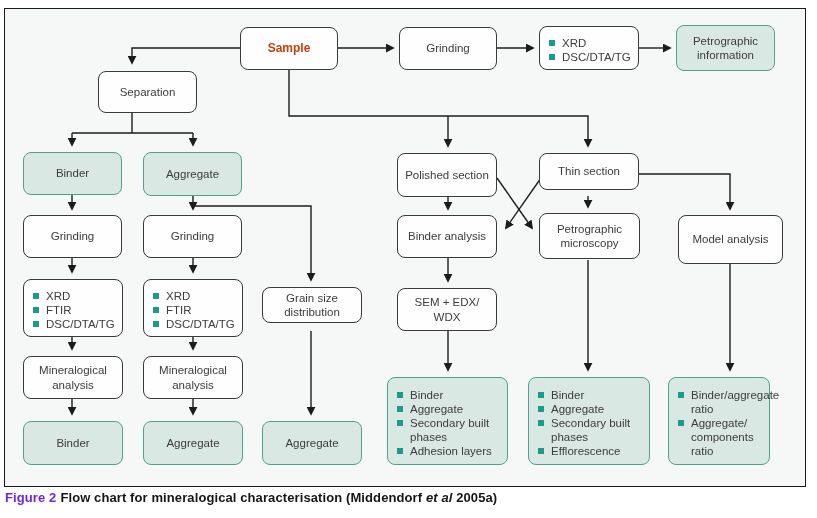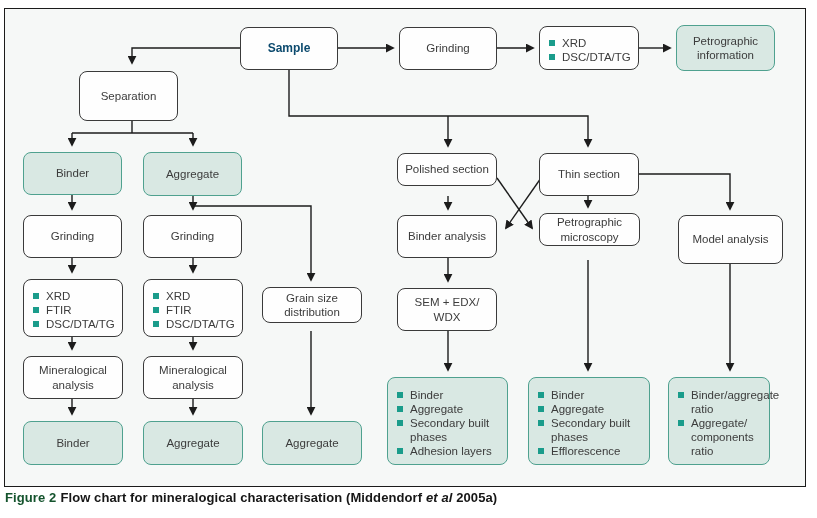--- a/index.html
+++ b/index.html
@@ -12,38 +12,38 @@
     border:1.5px solid #1b1b1b; background:#f6f8f7; box-sizing:border-box;
   }
   .node {
     position:absolute; box-sizing:border-box; border-radius:8px;
     display:flex; align-items:center; justify-content:center;
     text-align:center; font-size:11.5px; line-height:1.22; color:#3c3c3c;
     padding:2px 4px; white-space:pre-line;
   }
   .white { background:#fefefe; border:1.3px solid #3a3a3a; }
   .teal  { background:#d9e8e3; border:1.3px solid #4fa18f; }
-  .bold  { font-weight:bold; color:#0c4a6e; font-size:12px; }
+  .bold  { font-weight:bold; color:#c2410c; font-size:12px; }
   .bullets {
     flex-direction:column; align-items:flex-start; justify-content:center;
     text-align:left; padding:4px 4px 0 9px;
   }
   .brow { display:flex; align-items:flex-start; }
   .sq {
     width:6px; height:6px; background:#1a9c8b; margin:4px 7px 0 0; flex:0 0 auto;
   }
   .btxt { white-space:pre-line; }
   svg.arrows { position:absolute; left:0; top:0; }
   .ln { stroke:#1c1c1c; stroke-width:1.4; fill:none; }
   .ah-tip { fill:#1c1c1c; stroke:none; }
   .caption {
     position:absolute; left:5px; top:490px; font-size:13px; font-weight:bold;
     color:#161616; letter-spacing:0.1px;
   }
-  .fig-label { color:#14532d; margin-right:4px; }
+  .fig-label { color:#6d28d9; margin-right:4px; }
 </style>
 </head>
 <body>
 
 <div class="frame"></div>
 
 <svg class="arrows" width="817" height="518" viewBox="0 0 817 518">
   <defs>
     <marker id="ah" viewBox="0 0 10 10" refX="8" refY="5" markerWidth="9" markerHeight="9" orient="auto" markerUnits="userSpaceOnUse">
       <path class="ah-tip" d="M0,0 L10,5 L0,10 Z"></path>
@@ -81,21 +81,21 @@
 </svg>
 
 <div class="node white bold" style="left:240px;top:27px;width:98px;height:43px">Sample</div>
 <div class="node white" style="left:399px;top:27px;width:98px;height:43px">Grinding</div>
 <div class="node white bullets" style="left:539px;top:26px;width:100px;height:44px">
   <div class="brow"><span class="sq"></span><span class="btxt">XRD</span></div>
   <div class="brow"><span class="sq"></span><span class="btxt">DSC/DTA/TG</span></div>
 </div>
 <div class="node teal" style="left:676px;top:25px;width:99px;height:46px">Petrographic information</div>
 
-<div class="node white" style="left:79px;top:71px;width:99px;height:50px">Separation</div>
+<div class="node white" style="left:98px;top:71px;width:99px;height:42px">Separation</div>
 <div class="node teal" style="left:23px;top:152px;width:99px;height:43px">Binder</div>
 <div class="node teal" style="left:143px;top:152px;width:99px;height:44px">Aggregate</div>
 <div class="node white" style="left:23px;top:215px;width:99px;height:43px">Grinding</div>
 <div class="node white" style="left:143px;top:215px;width:99px;height:43px">Grinding</div>
 
 <div class="node white bullets" style="left:23px;top:279px;width:100px;height:58px">
   <div class="brow"><span class="sq"></span><span class="btxt">XRD</span></div>
   <div class="brow"><span class="sq"></span><span class="btxt">FTIR</span></div>
   <div class="brow"><span class="sq"></span><span class="btxt">DSC/DTA/TG</span></div>
 </div>
@@ -106,24 +106,24 @@
 </div>
 
 <div class="node white" style="left:23px;top:356px;width:100px;height:43px">Mineralogical analysis</div>
 <div class="node white" style="left:143px;top:356px;width:100px;height:43px">Mineralogical analysis</div>
 <div class="node teal" style="left:23px;top:421px;width:100px;height:44px">Binder</div>
 <div class="node teal" style="left:143px;top:421px;width:100px;height:44px">Aggregate</div>
 
 <div class="node white" style="left:262px;top:287px;width:100px;height:36px">Grain size distribution</div>
 <div class="node teal" style="left:262px;top:421px;width:100px;height:44px">Aggregate</div>
 
-<div class="node white" style="left:397px;top:153px;width:100px;height:33px">Polished section</div>
-<div class="node white" style="left:539px;top:153px;width:100px;height:43px">Thin section</div>
+<div class="node white" style="left:397px;top:153px;width:100px;height:44px">Polished section</div>
+<div class="node white" style="left:539px;top:153px;width:100px;height:37px">Thin section</div>
 <div class="node white" style="left:397px;top:215px;width:100px;height:43px">Binder analysis</div>
-<div class="node white" style="left:539px;top:213px;width:101px;height:33px">Petrographic microscopy</div>
+<div class="node white" style="left:539px;top:213px;width:101px;height:46px">Petrographic microscopy</div>
 <div class="node white" style="left:678px;top:215px;width:105px;height:49px">Model analysis</div>
 <div class="node white" style="left:397px;top:288px;width:100px;height:43px">SEM + EDX/
 WDX</div>
 
 <div class="node teal bullets" style="left:387px;top:377px;width:121px;height:88px">
   <div class="brow"><span class="sq"></span><span class="btxt">Binder</span></div>
   <div class="brow"><span class="sq"></span><span class="btxt">Aggregate</span></div>
   <div class="brow"><span class="sq"></span><span class="btxt">Secondary built phases</span></div>
   <div class="brow"><span class="sq"></span><span class="btxt">Adhesion layers</span></div>
 </div>

